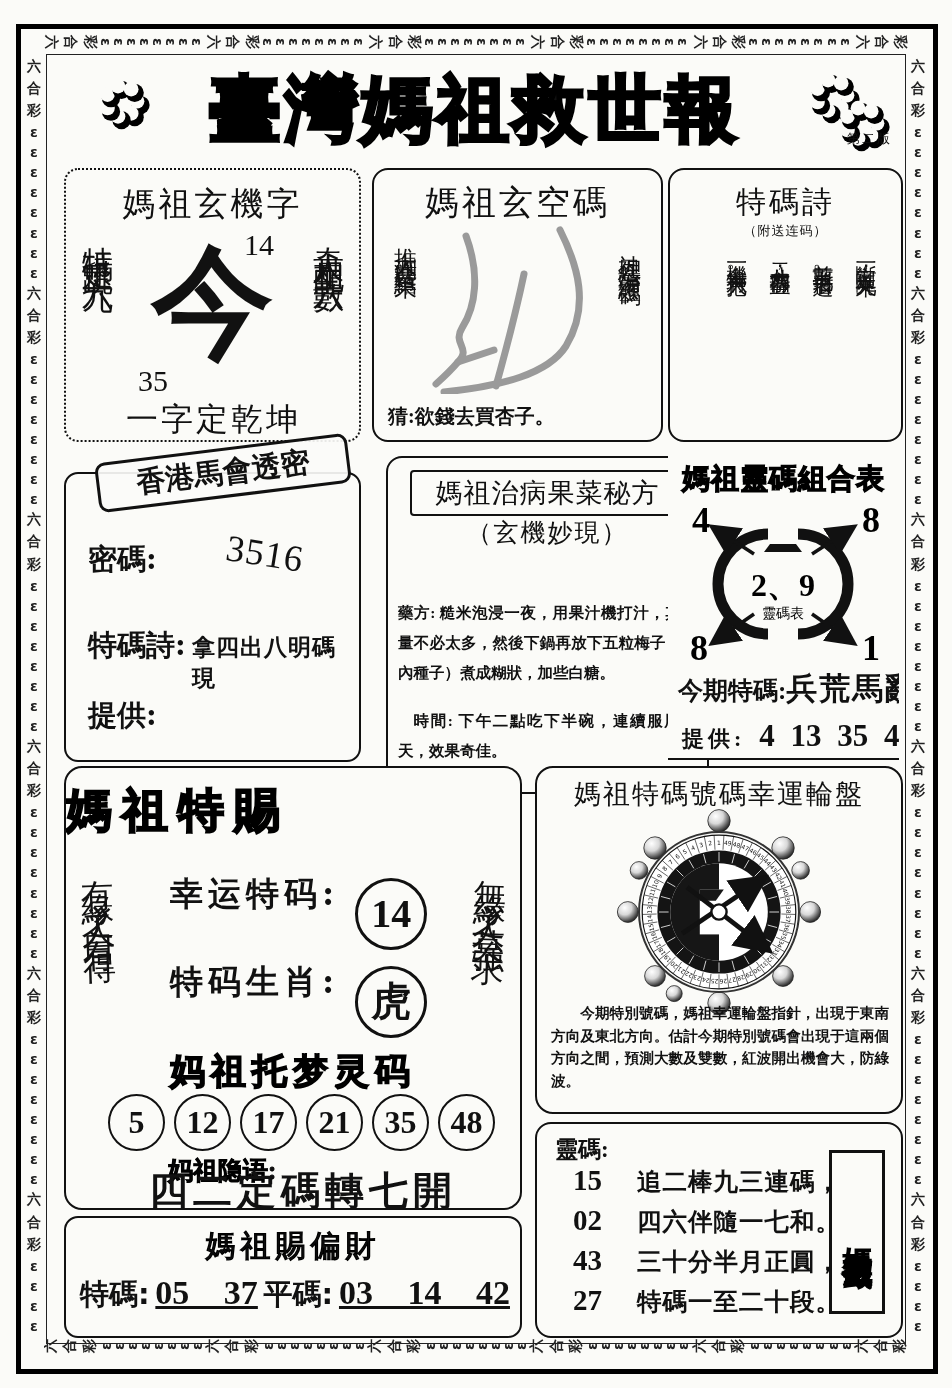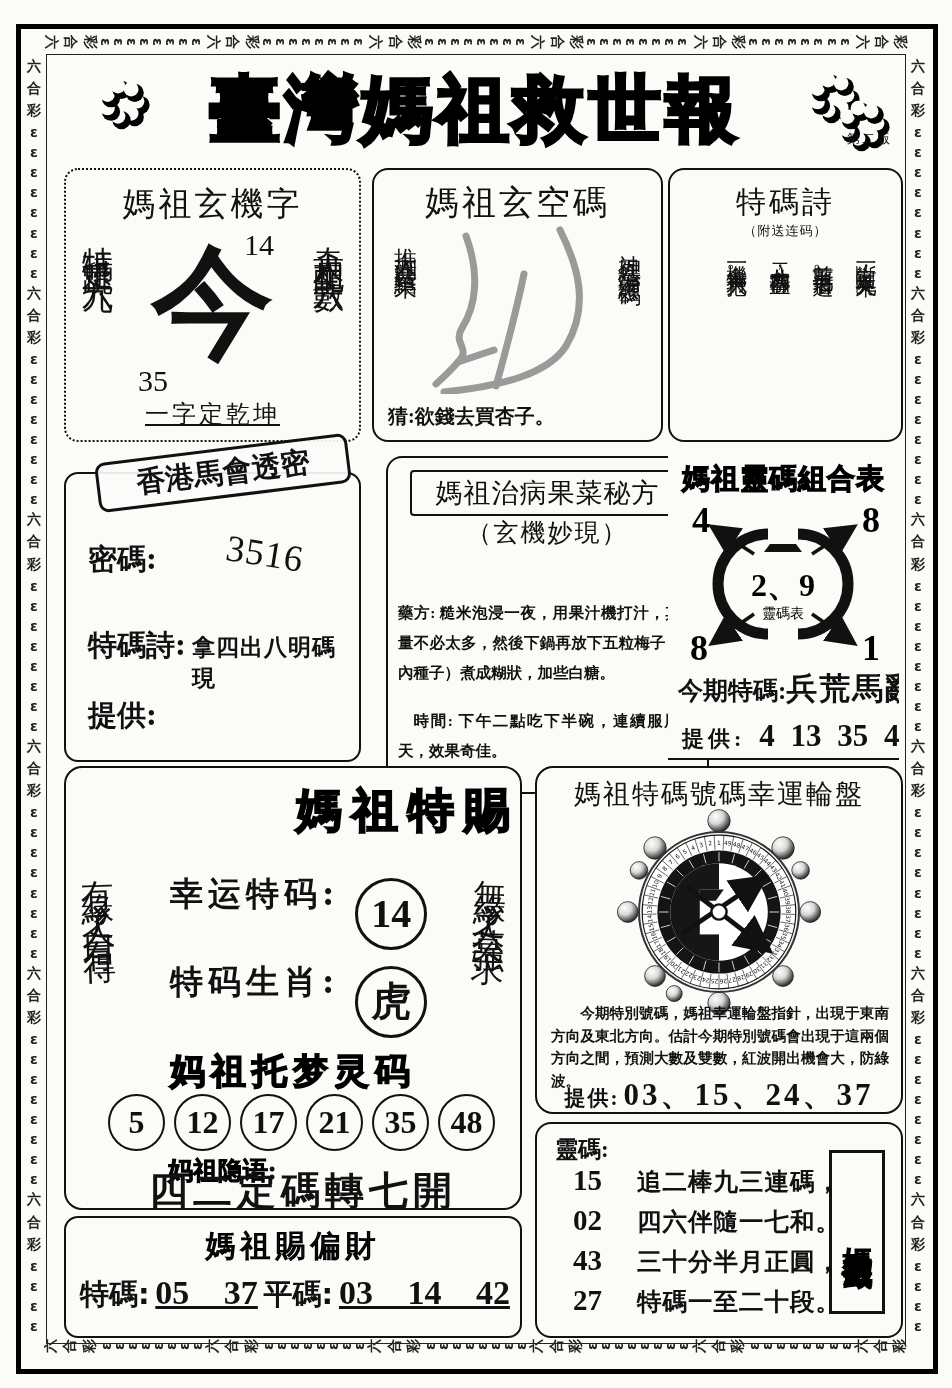--- a/index.html
+++ b/index.html
@@ -29,21 +29,21 @@
   .heavy{font-family:"DejaVu Sans",sans-serif;font-weight:900;}
   .circle-num{display:inline-flex;align-items:center;justify-content:center;border:2.5px solid #111;border-radius:50%;font-weight:700;}
   
   #box-xuanji{left:64px;top:168px;width:293px;height:270px;border-style:dotted;border-width:2.5px;border-radius:14px;}
   #box-xuanji .title{position:absolute;left:0;right:0;top:12px;font-size:33px;letter-spacing:3px;text-align:center;}
   #xuanji-left{position:absolute;left:10px;top:52px;font-size:31px;letter-spacing:6px;}
   #xuanji-right{position:absolute;right:10px;top:52px;font-size:31px;letter-spacing:6px;}
   #xuanji-num-top{position:absolute;left:178px;top:58px;font-size:30px;}
   #xuanji-big{position:absolute;left:0;right:0;top:66px;text-align:center;font-size:122px;font-weight:600;line-height:1.1;}
   #xuanji-num-bottom{position:absolute;left:72px;top:194px;font-size:30px;}
-  #xuanji-bottom{position:absolute;left:60px;right:60px;top:228px;font-size:24px;letter-spacing:3px;text-align:center;white-space:nowrap;text-decoration:underline;}
+  #xuanji-bottom{position:absolute;left:60px;right:60px;top:228px;font-size:32px;letter-spacing:3px;text-align:center;white-space:nowrap;}
   
   #box-xuankong{left:372px;top:168px;width:287px;height:270px;}
   #box-xuankong .title{position:absolute;left:0;right:0;top:10px;font-size:34px;letter-spacing:3px;text-align:center;}
   #xk-left{position:absolute;left:16px;top:60px;font-size:23px;letter-spacing:5px;}
   #xk-right{position:absolute;right:16px;top:66px;font-size:23px;letter-spacing:5px;}
   #xk-sketch{position:absolute;left:58px;top:52px;}
   #xk-guess{position:absolute;left:14px;bottom:10px;font-size:20px;font-weight:700;}
   
   #box-shici{left:668px;top:168px;width:231px;height:270px;}
   #box-shici .title{position:absolute;left:0;right:0;top:12px;font-size:30px;letter-spacing:3px;text-align:center;}
@@ -77,21 +77,21 @@
   #combo-title{position:absolute;left:0;right:0;top:10px;text-align:center;font-size:28px;-webkit-text-stroke:1.2px #000;letter-spacing:1px;}
   #combo-svg{position:absolute;left:8px;top:46px;}
   #combo-special{position:absolute;left:10px;top:218px;white-space:nowrap;}
   #combo-special .lab{font-size:25px;font-weight:800;}
   #combo-special .val{font-size:31px;font-weight:700;letter-spacing:2px;}
   #combo-prov{position:absolute;left:14px;top:268px;white-space:nowrap;}
   #combo-prov .lab{font-size:22px;font-weight:800;letter-spacing:4px;}
   #combo-prov .val{font-size:31px;font-weight:700;margin-left:14px;word-spacing:8px;}
   
   #box-teci{left:64px;top:766px;width:454px;height:440px;border-radius:18px;}
-  #teci-title{position:absolute;left:0;right:0;top:12px;text-align:right;font-size:46px;-webkit-text-stroke:2px #000;letter-spacing:10px;padding-left:44px;}
+  #teci-title{position:absolute;left:0;right:0;top:12px;text-align:left;font-size:46px;-webkit-text-stroke:2px #000;letter-spacing:10px;}
   #teci-left{position:absolute;left:8px;top:86px;font-size:33px;letter-spacing:12px;transform:rotate(-2deg);}
   #teci-right{position:absolute;right:8px;top:86px;font-size:33px;letter-spacing:12px;transform:rotate(2deg);}
   .teci-row{position:absolute;white-space:nowrap;}
   .teci-row .lab{font-size:33px;font-weight:800;letter-spacing:5px;font-family:"DejaVu Serif",serif;}
   #teci-lucky{left:104px;top:104px;}
   #teci-zodiac{left:104px;top:192px;}
   #teci-lucky .circle-num,#teci-zodiac .circle-num{width:66px;height:66px;font-size:40px;margin-left:16px;vertical-align:-22px;border-width:3px;}
   #teci-dream{position:absolute;left:0;right:0;top:280px;text-align:center;font-size:35px;-webkit-text-stroke:1.5px #000;letter-spacing:6px;}
   #teci-nums{position:absolute;left:42px;top:326px;display:flex;gap:9px;}
   #teci-nums .circle-num{width:53px;height:53px;font-size:32px;}
@@ -693,24 +693,20 @@
         </g>
       <circle cx="0" cy="0" r="61" fill="#ffffff"></circle>
       <path d="M0,-61 A61,61 0 0 0 0,61 Z" fill="#161616"></path>
       <rect x="-24" y="-28" width="46" height="56" fill="#ffffff"></rect>
       <polygon points="-24,-28 6,-28 -4,-14 -24,-14" fill="#161616"></polygon>
       <line x1="-46" y1="27" x2="50" y2="-38" stroke="#111" stroke-width="6" marker-end="url(#wah)"></line>
       <line x1="-40" y1="-31" x2="56" y2="43" stroke="#111" stroke-width="6" marker-end="url(#wah)"></line>
       <circle cx="0" cy="0" r="9.5" fill="#fff" stroke="#111" stroke-width="3"></circle>
     </svg>
     <div id="wheel-body">今期特別號碼，媽祖幸運輪盤指針，出現于東南方向及東北方向。估計今期特別號碼會出現于這兩個方向之間，預測大數及雙數，紅波開出機會大，防綠波。</div>
-    <div id="wheel-prov">
-      <span class="lab">提供:</span>
-      <span class="val">03、15、24、37</span>
-    </div>
   </div>
 
   <div class="box" id="box-lingma">
     <div id="lingma-label">靈碼:</div>
     <div class="lingma-row" style="top:40px">
       <span class="num">15</span><span class="txt">追二棒九三連碼，</span>
     </div>
     <div class="lingma-row" style="top:80px">
       <span class="num">02</span><span class="txt">四六伴隨一七和。</span>
     </div>

